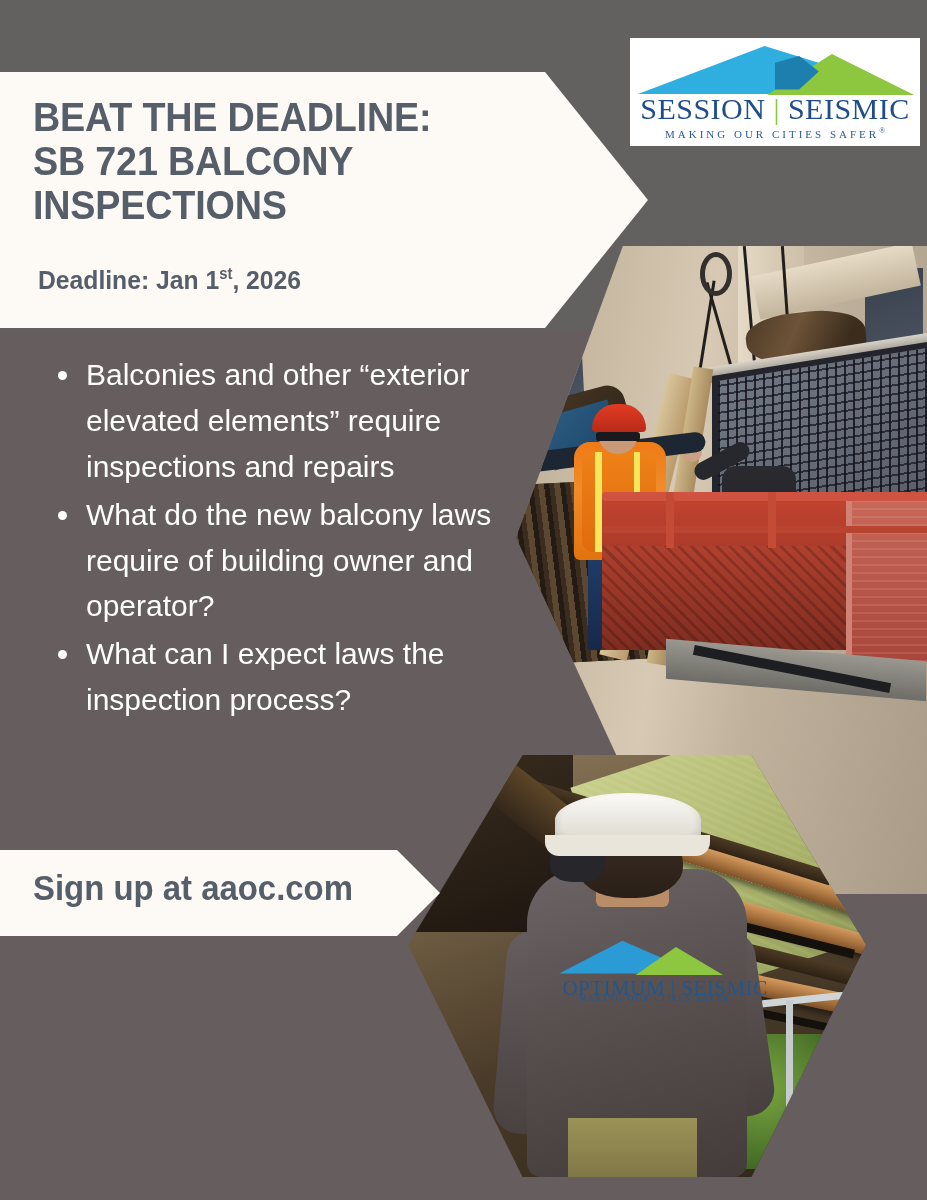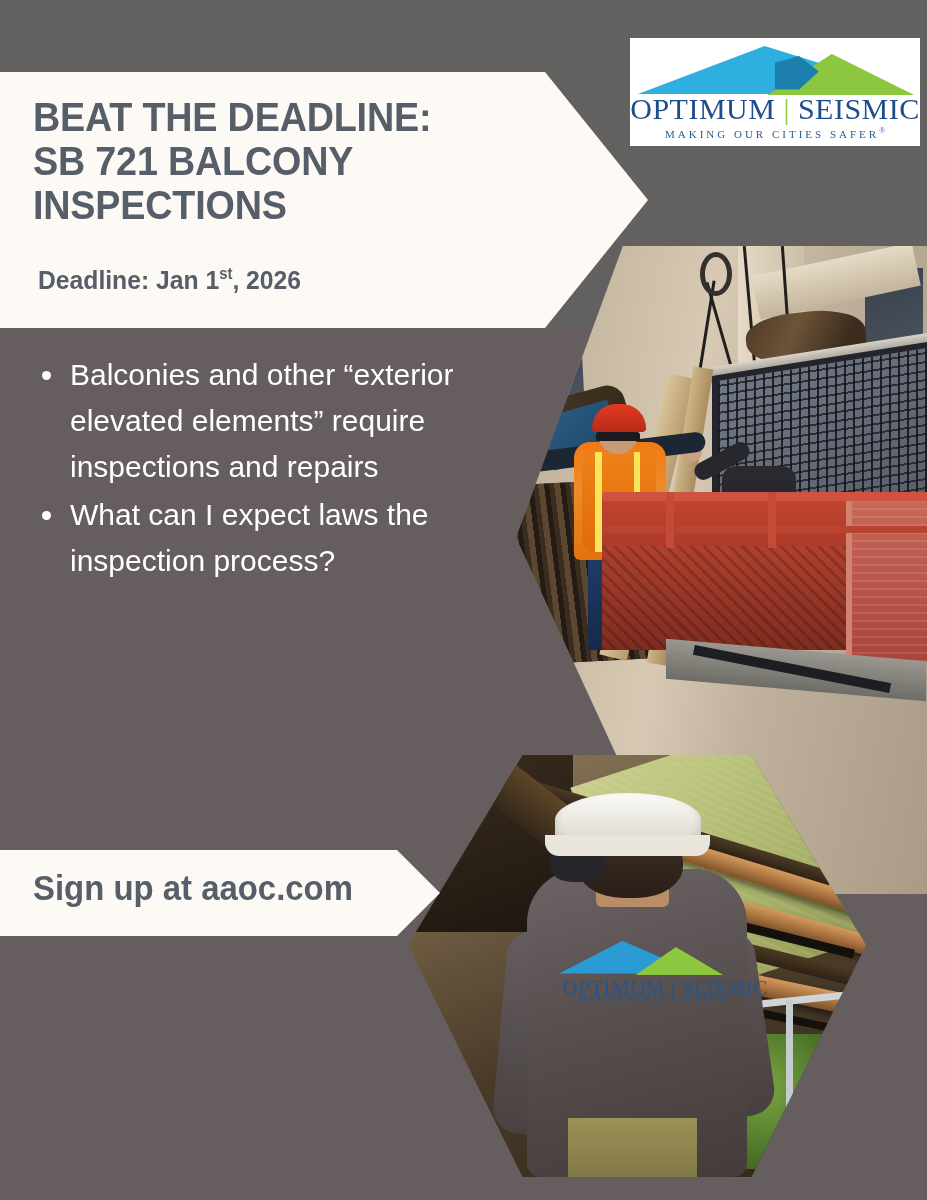--- a/index.html
+++ b/index.html
@@ -362,21 +362,21 @@
     transform-origin: left top;
   }
   .deadline sup {
     font-size: 0.6em;
     vertical-align: super;
   }
 
   
   .bullets {
     position: absolute;
-    left: 30px; top: 352px;
+    left: 46px; top: 352px;
     width: 500px;
     color: #ffffff;
     font-size: 30px;
     line-height: 1.53;
     list-style: none;
     margin: 0;
     padding: 0;
   }
   .bullets li {
     position: relative;
@@ -586,35 +586,36 @@
     <div>SB 721 BALCONY</div>
     <div>INSPECTIONS</div>
   </div>
 
   <div class="deadline">
     <span>Deadline: Jan 1</span><sup>st</sup><span>, 2026</span>
   </div>
 
   <ul class="bullets">
     <li>Balconies and other “exterior elevated elements” require inspections and repairs</li>
+    <li>What do the new balcony laws require of building owner and operator?</li>
     <li>What can I expect laws the inspection process?</li>
   </ul>
 
   <div class="signup-banner"></div>
   <div class="signup-text">Sign up at aaoc.com</div>
 
 
   <div class="logo-box">
     <div class="logo-roof">
       <div class="blue"></div>
       <div class="green"></div>
       <div class="bluedark"></div>
     </div>
     <div class="logo-name">
-      <span>OPTIMUM</span>
+      <span>SESSION</span>
       <span class="bar">|</span>
       <span>SEISMIC</span>
     </div>
     <div class="logo-tag">
       <span>MAKING OUR CITIES SAFER</span><sup>®</sup>
     </div>
   </div>
 
 </div>
 

